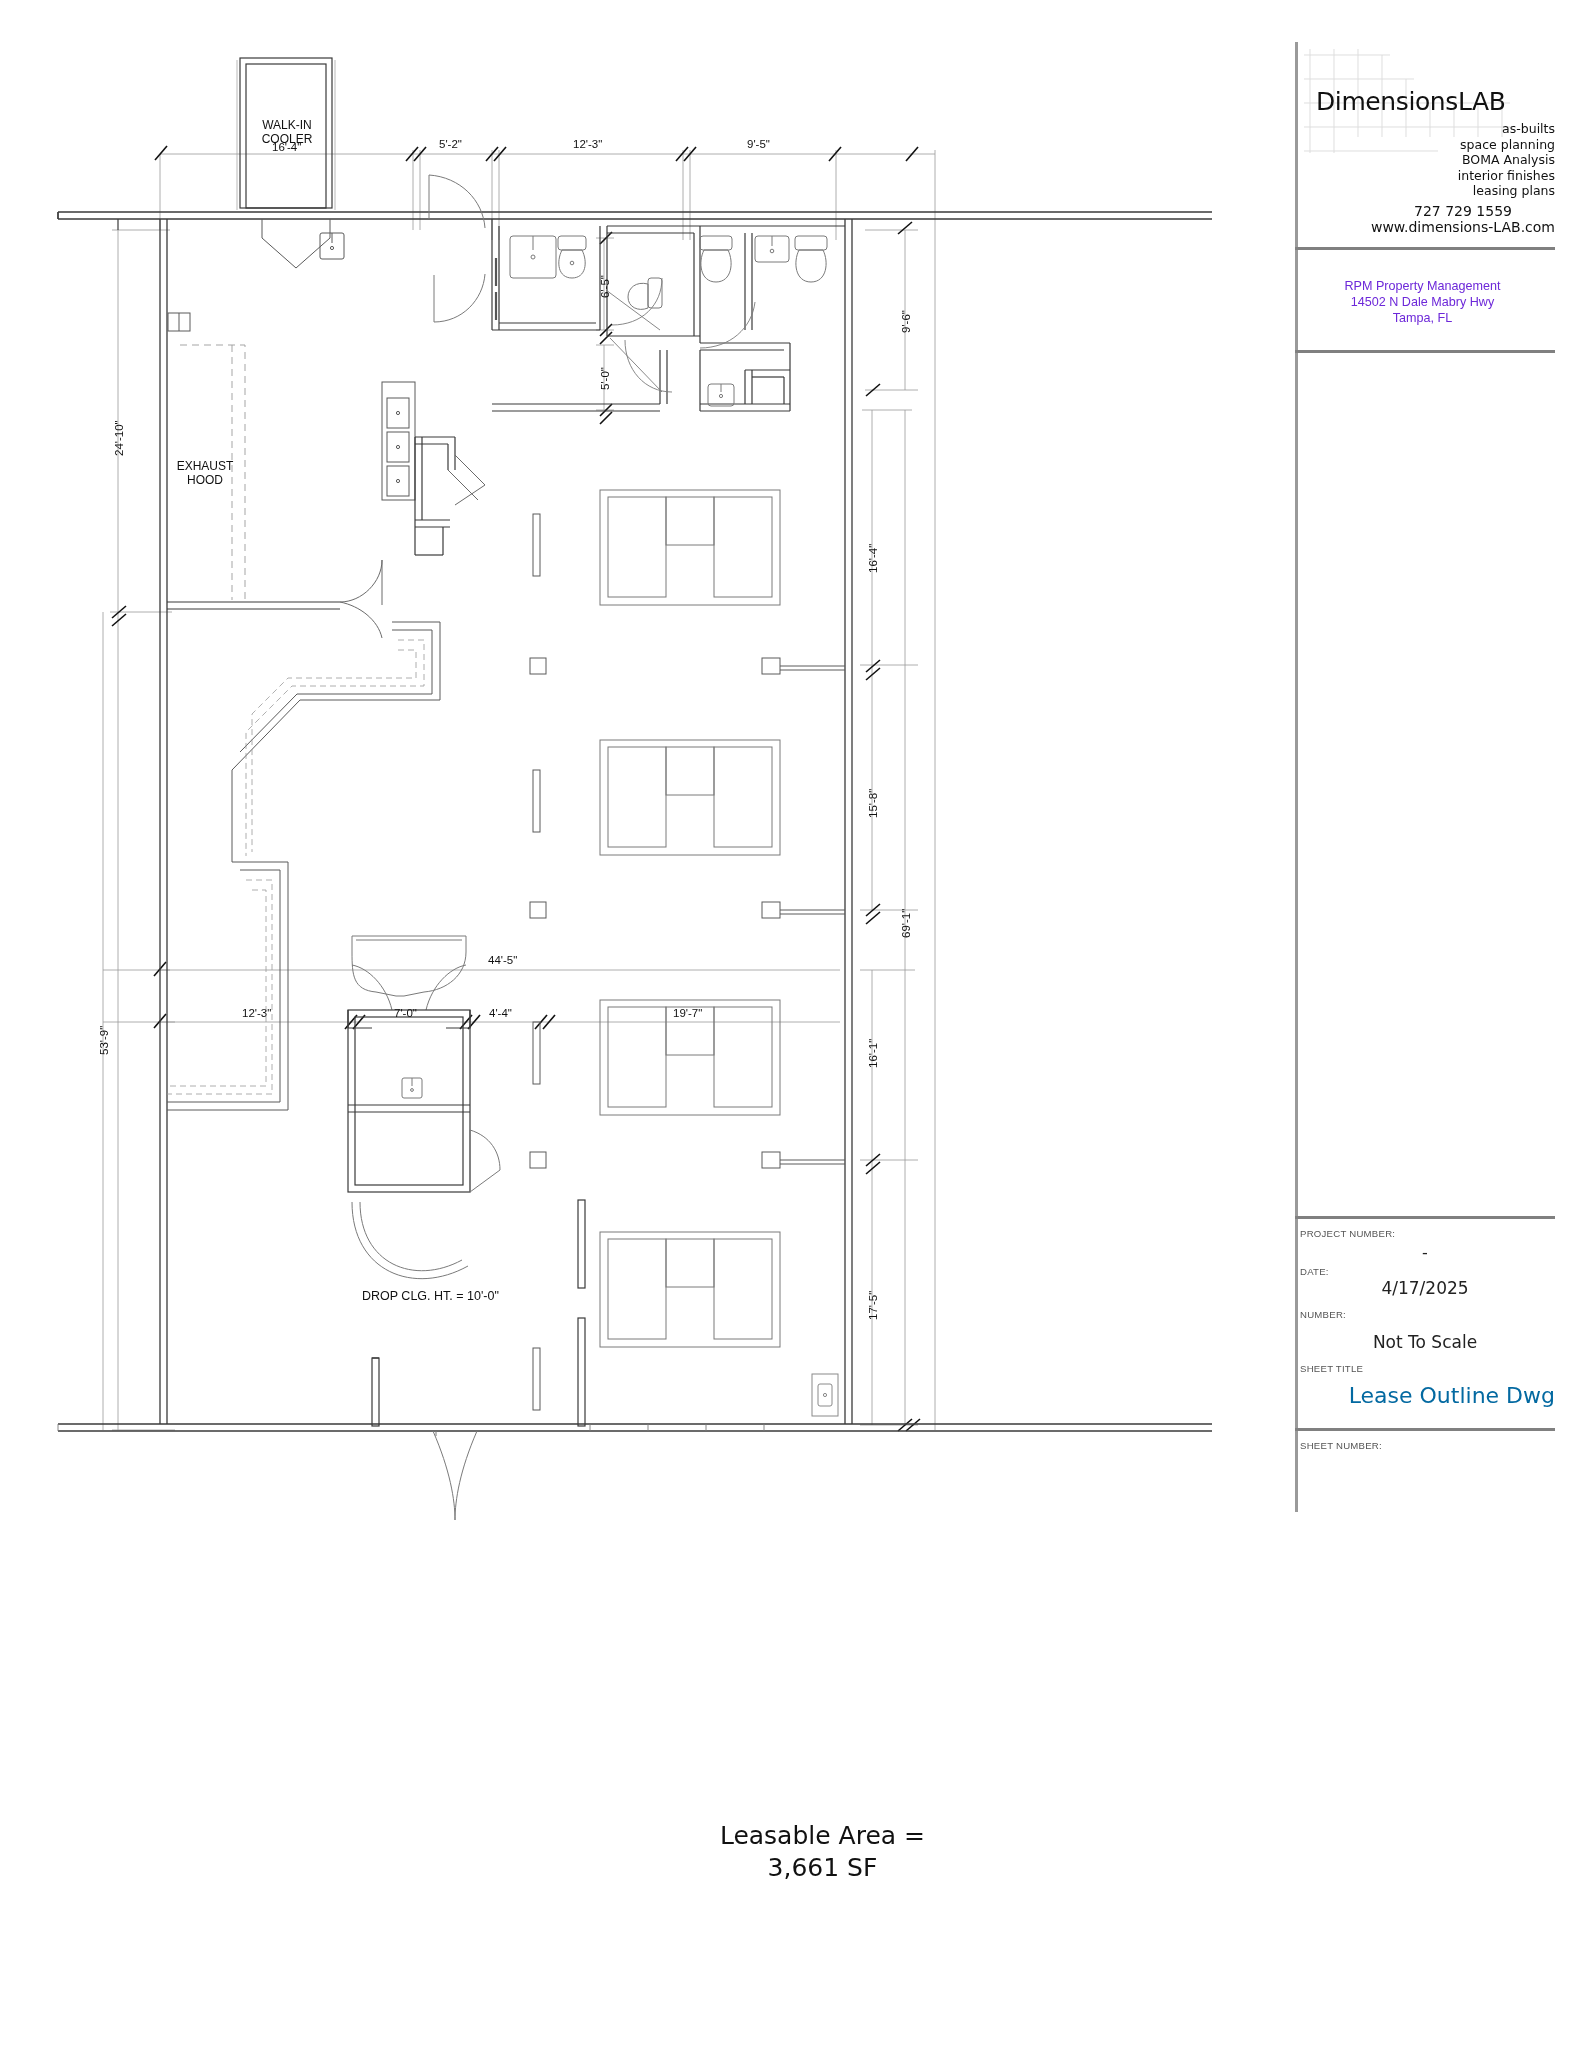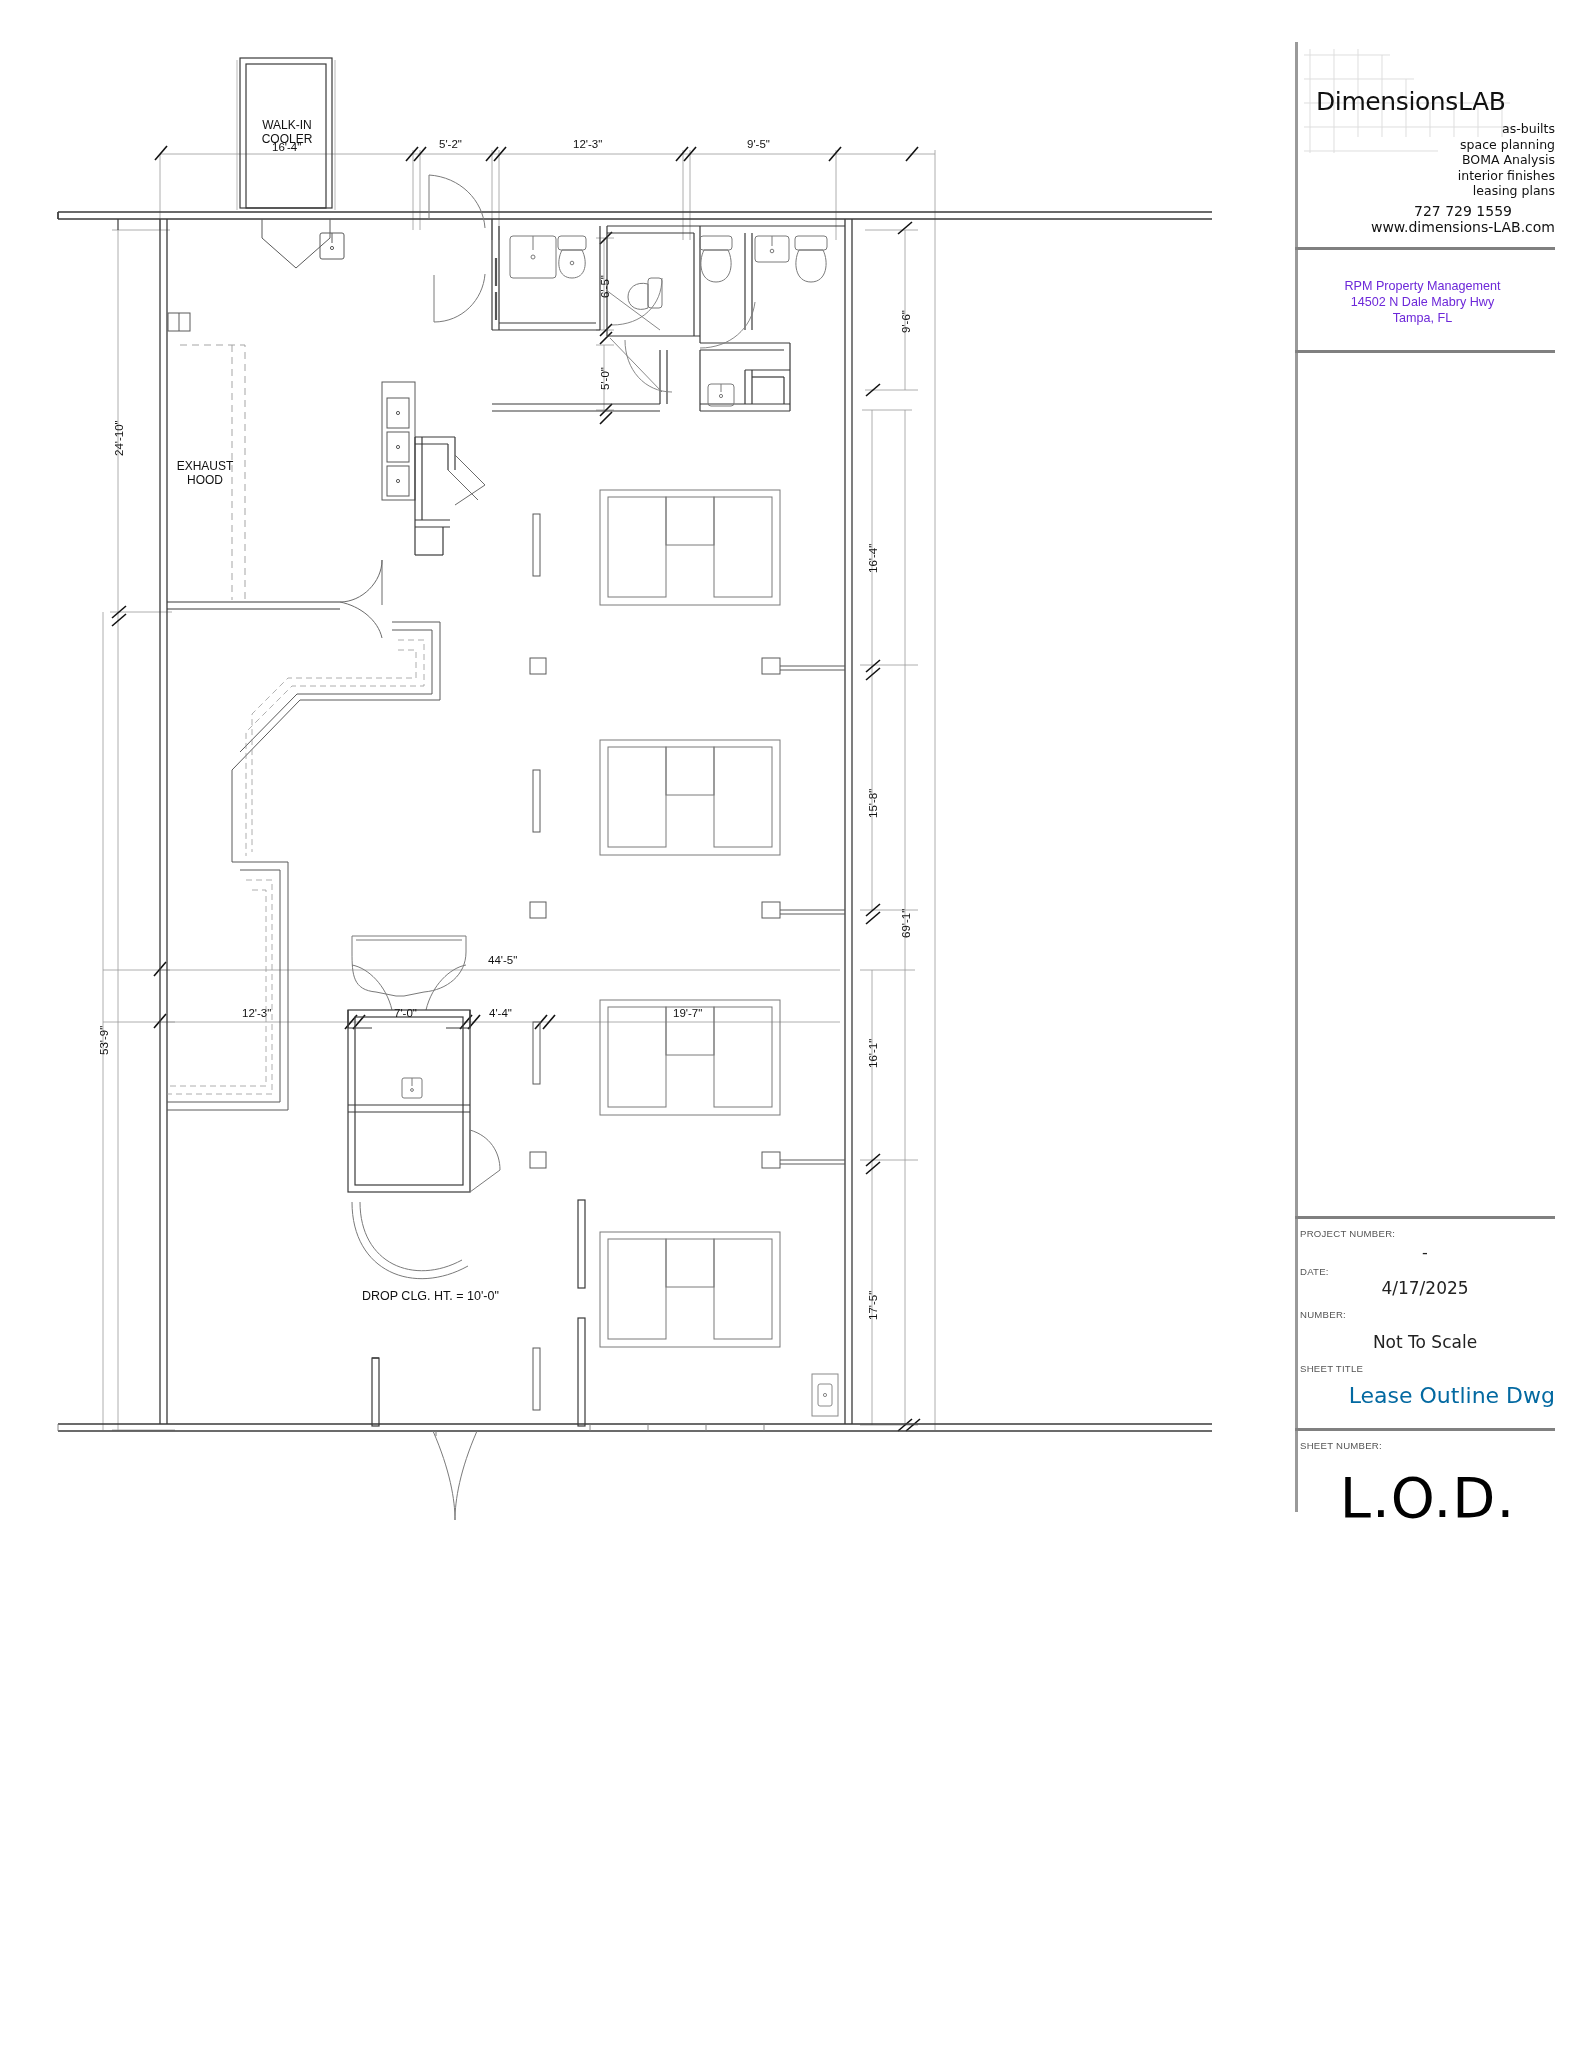--- a/index.html
+++ b/index.html
@@ -517,20 +517,24 @@
     <div class="dim v" style="left:599px;top:298px;">6'-5"</div>
     <div class="dim v" style="left:599px;top:390px;">5'-0"</div>
     <div class="dim" style="left:488px;top:954px;">44'-5"</div>
     <div class="dim" style="left:242px;top:1007px;">12'-3"</div>
     <div class="dim" style="left:394px;top:1007px;">7'-0"</div>
     <div class="dim" style="left:489px;top:1007px;">4'-4"</div>
     <div class="dim" style="left:673px;top:1007px;">19'-7"</div>
 
     <div class="note" style="left:362px;top:1289px;">DROP CLG. HT. = 10'-0"</div>
 
+    <div class="leasable">
+      <div>Leasable Area =</div>
+      <div>3,661 SF</div>
+    </div>
 
   </div>
 
   <div id="title-block">
 
     <div class="tb-vline"></div>
 
     <div class="logo-wrap">
       <svg class="logo-grid" width="210" height="120" viewBox="0 0 210 120">
         <g stroke="#bdbdbd" stroke-width="1" fill="none">
@@ -584,17 +588,16 @@
 
     <div class="tb-field-label" style="top:1309px;">NUMBER:</div>
     <div class="tb-field-value" style="top:1320px;font-size:17px;margin-top:12px;">Not To Scale</div>
 
     <div class="tb-field-label" style="top:1363px;">SHEET TITLE</div>
     <div class="sheet-title" style="top:1383px;">Lease Outline Dwg</div>
 
     <div class="tb-rule" style="top:1428px;"></div>
 
     <div class="tb-field-label" style="top:1440px;">SHEET NUMBER:</div>
-    <div class="sheet-num" style="top:1465px;">L.O.D.</div>
 
   </div>
 
 </div>
 
 </body></html>

